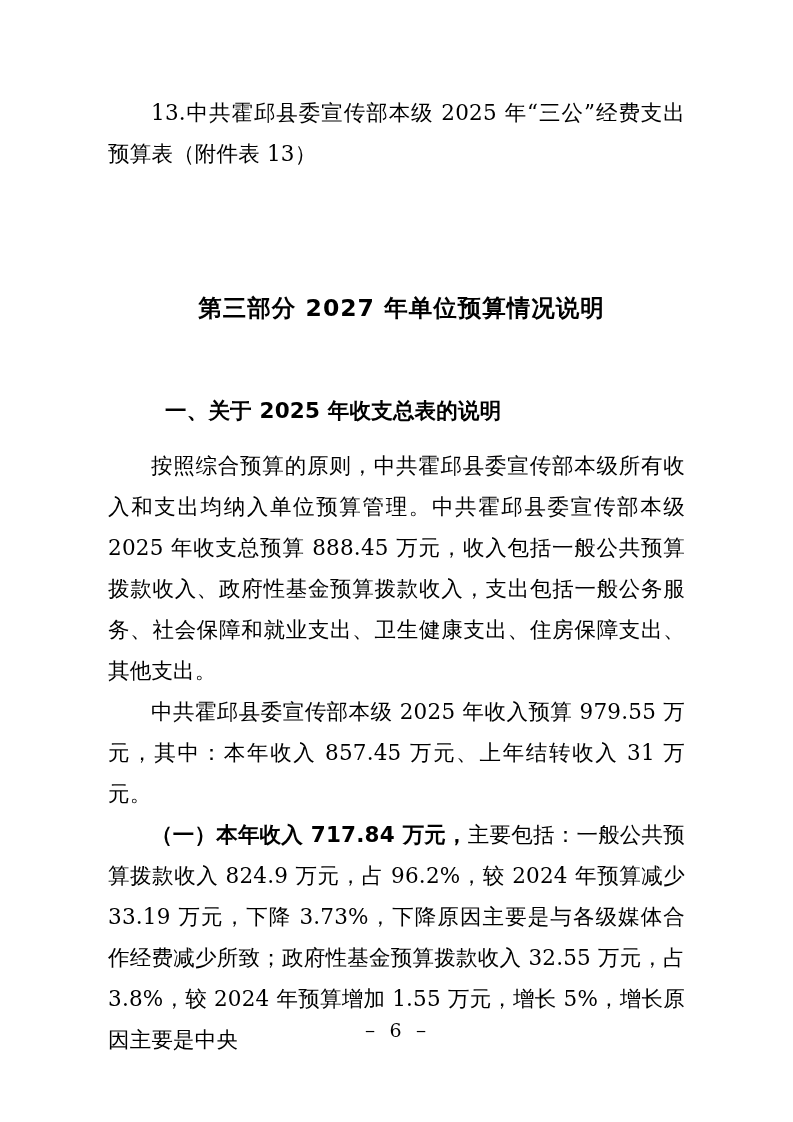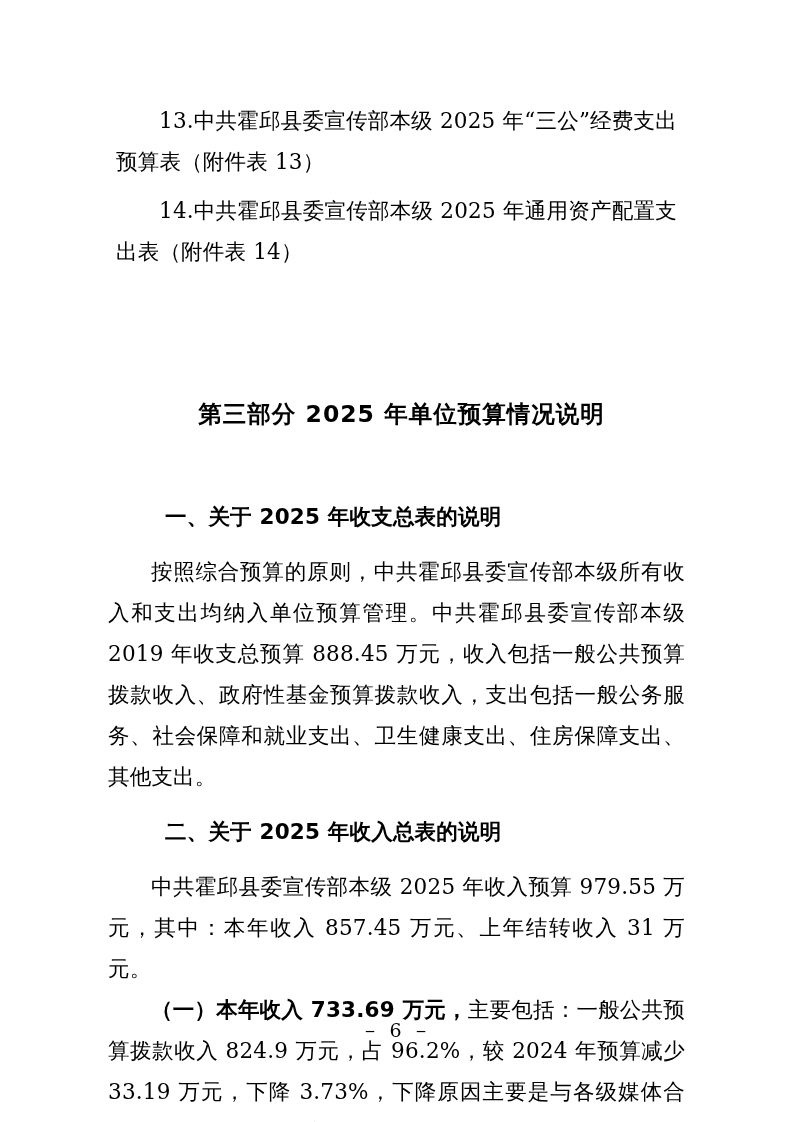--- a/index.html
+++ b/index.html
@@ -28,21 +28,21 @@
     text-align: justify;
     text-justify: inter-ideograph;
     letter-spacing: 0.2px;
     margin: 0;
     white-space: pre-wrap;
   }
   .indent {
     text-indent: 43px;
   }
   .list-item {
-    margin: 8px;
+    margin: 0;
   }
   .gap-large {
     height: 118px;
   }
   .part-title {
     font-family: "DejaVu Sans", "Liberation Sans", sans-serif;
     font-size: 23.5px;
     font-weight: bold;
     text-align: center;
     letter-spacing: 1px;
@@ -74,30 +74,28 @@
     font-size: 19px;
     letter-spacing: 2px;
   }
 </style>
 </head>
 <body>
 
 <div class="page">
 
   <p class="para indent list-item">13.中共霍邱县委宣传部本级 2025 年“三公”经费支出预算表（附件表 13）</p>
-  <p class="para indent list-item">14.中共霍邱县委宣传部本级 2025 年通用资产配置支出表（附件表 14）</p>
 
   <div class="gap-large"></div>
 
-  <h1 class="part-title">第三部分    2025 年单位预算情况说明</h1>
+  <h1 class="part-title">第三部分    2027 年单位预算情况说明</h1>
 
   <div class="gap-after-title"></div>
 
   <h2 class="section-head">一、关于 2025 年收支总表的说明</h2>
-  <p class="para indent">按照综合预算的原则，中共霍邱县委宣传部本级所有收入和支出均纳入单位预算管理。中共霍邱县委宣传部本级 2019 年收支总预算 888.45 万元，收入包括一般公共预算拨款收入、政府性基金预算拨款收入，支出包括一般公务服务、社会保障和就业支出、卫生健康支出、住房保障支出、其他支出。</p>
+  <p class="para indent">按照综合预算的原则，中共霍邱县委宣传部本级所有收入和支出均纳入单位预算管理。中共霍邱县委宣传部本级 2025 年收支总预算 888.45 万元，收入包括一般公共预算拨款收入、政府性基金预算拨款收入，支出包括一般公务服务、社会保障和就业支出、卫生健康支出、住房保障支出、其他支出。</p>
 
-  <h2 class="section-head">二、关于 2025 年收入总表的说明</h2>
   <p class="para indent">中共霍邱县委宣传部本级 2025 年收入预算 979.55 万元，其中：本年收入 857.45 万元、上年结转收入 31 万元。</p>
 
-  <p class="para indent"><span class="bold-inline">（一）本年收入 733.69 万元，</span><span>主要包括：一般公共预算拨款收入 824.9 万元，占 96.2%，较 2024 年预算减少 33.19 万元，下降 3.73%，下降原因主要是与各级媒体合作经费减少所致；政府性基金预算拨款收入 32.55 万元，占 3.8%，较 2024 年预算增加 1.55 万元，增长 5%，增长原因主要是中央</span></p>
+  <p class="para indent"><span class="bold-inline">（一）本年收入 717.84 万元，</span><span>主要包括：一般公共预算拨款收入 824.9 万元，占 96.2%，较 2024 年预算减少 33.19 万元，下降 3.73%，下降原因主要是与各级媒体合作经费减少所致；政府性基金预算拨款收入 32.55 万元，占 3.8%，较 2024 年预算增加 1.55 万元，增长 5%，增长原因主要是中央</span></p>
 
   <div class="footer">－ 6 －</div>
 </div>
 
 </body></html>

